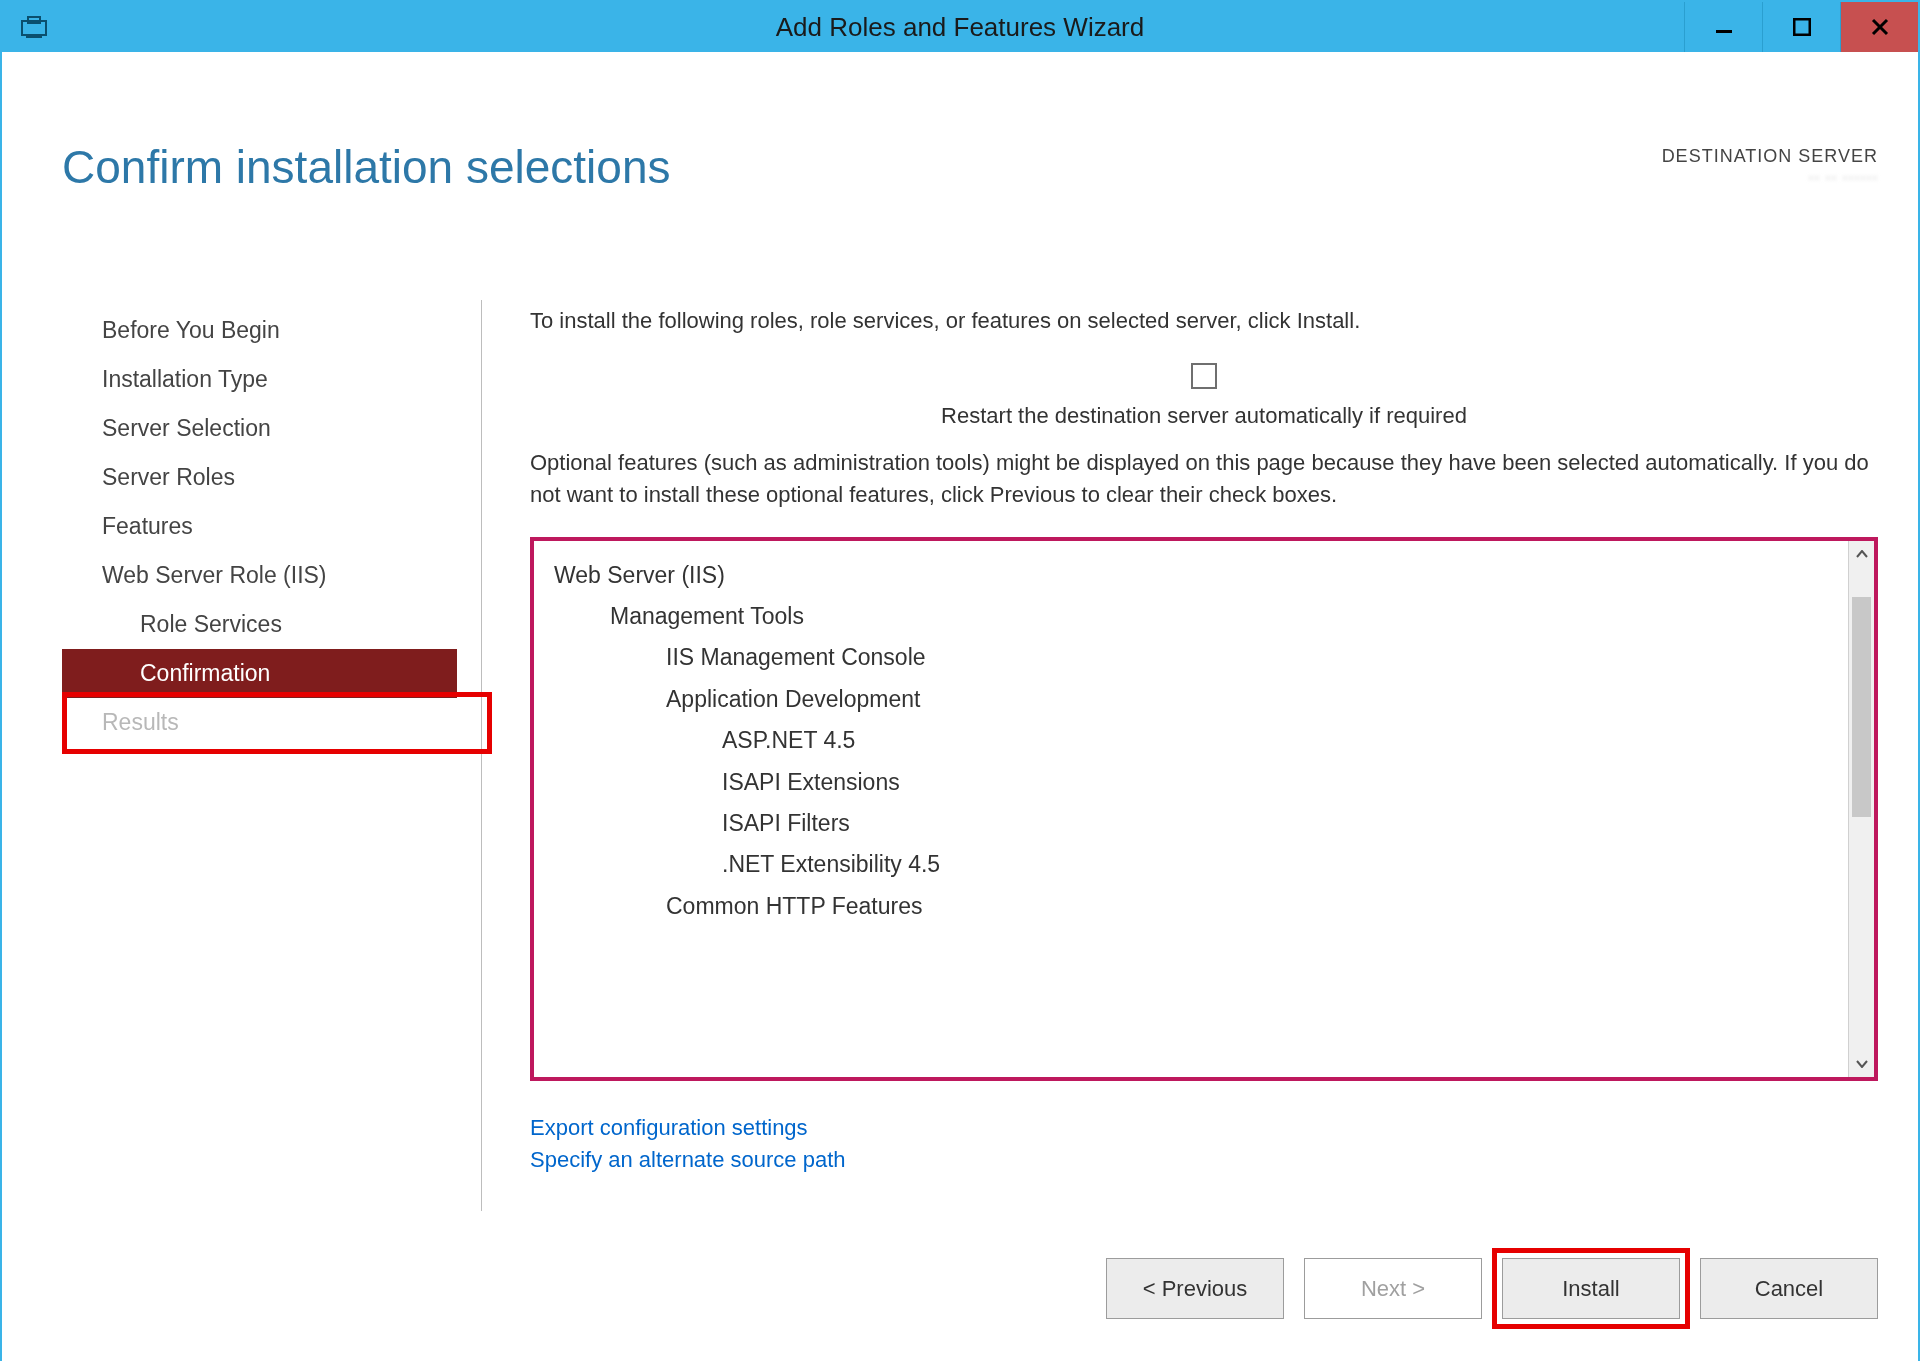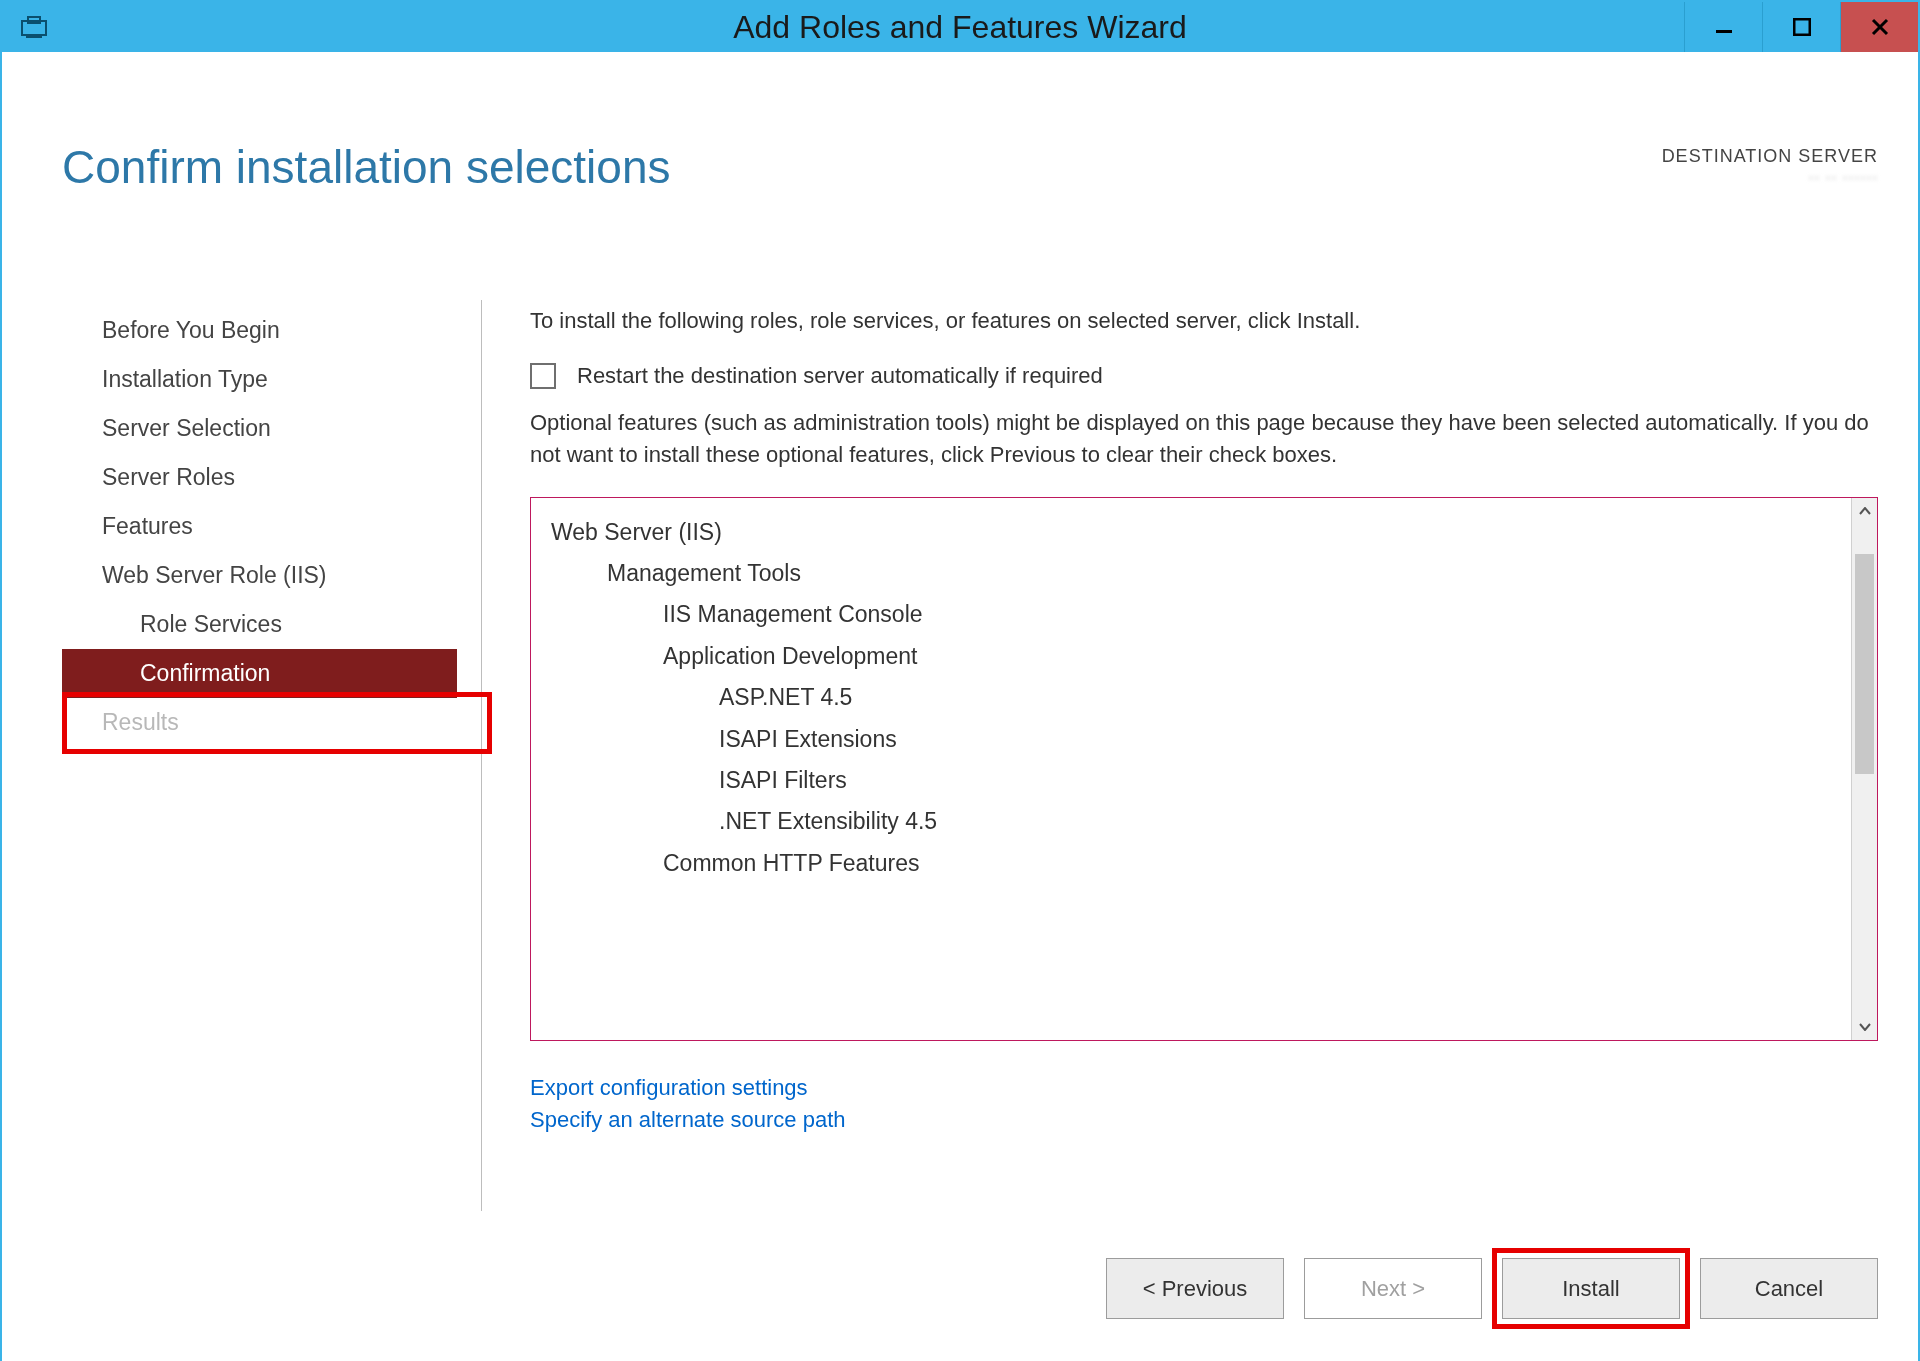--- a/index.html
+++ b/index.html
@@ -26,21 +26,21 @@
   }
   .title-icon {
     width: 28px; height: 24px;
     margin-left: 18px;
     color: #0a4f6e;
   }
   .title-text {
     position: absolute;
     left: 0; right: 0;
     text-align: center;
-    font-size: 32px;
+    font-size: 26px;
     color: #1a1a1a;
     pointer-events: none;
   }
   .title-controls {
     position: absolute;
     right: 0; top: 0;
     height: 50px;
     display: flex;
   }
   .tc-btn {
@@ -121,38 +121,39 @@
     padding-left: 48px;
     padding-top: 6px;
     display: flex;
     flex-direction: column;
   }
   .instr-text { font-size: 22px; color: #333; line-height: 1.4; }
   .checkbox-row {
     margin-top: 26px;
     display: flex;
     align-items: center;
-    gap: 21px;
+    gap: 14px;
+    flex-direction: column;
   }
   .checkbox-box {
     width: 26px; height: 26px;
     border: 2px solid #6f6f6f;
     background: #fff;
     cursor: pointer;
   }
   .optional-text {
     margin-top: 18px;
     font-size: 22px;
     color: #333;
     line-height: 1.45;
   }
   .tree-box {
     margin-top: 26px;
     height: 544px;
-    border: 1px solid #be185d;
+    border: 4px solid #be185d;
     position: relative;
     display: flex;
   }
   .tree-content {
     flex: 1;
     padding: 14px 10px 10px 20px;
     font-size: 23px;
     color: #333;
     line-height: 1.8;
     overflow: hidden;

